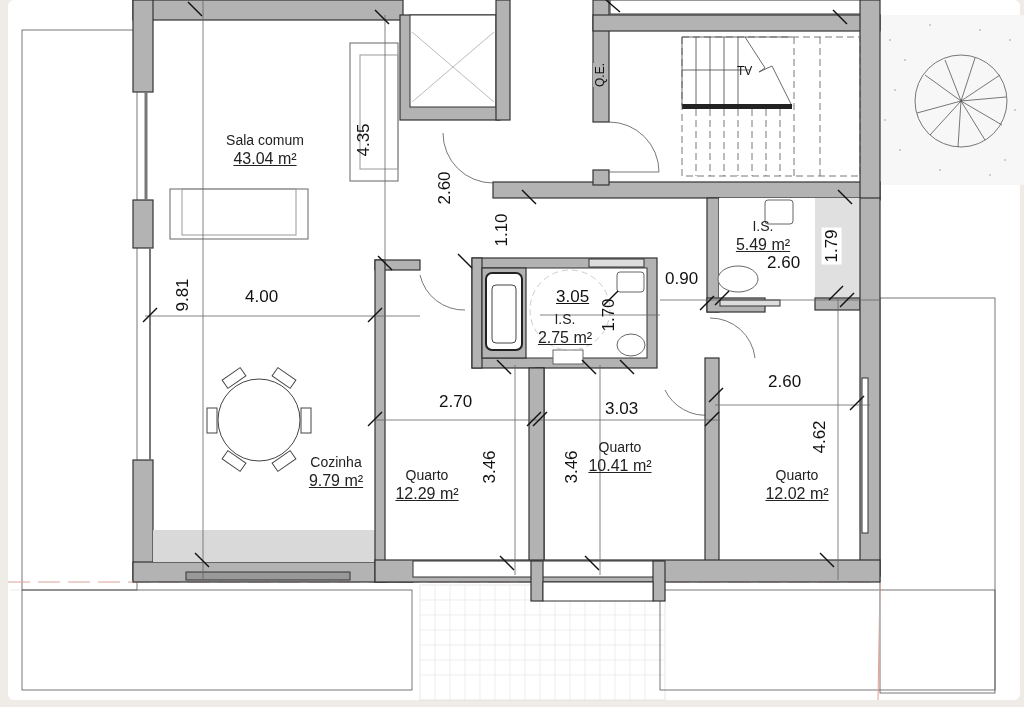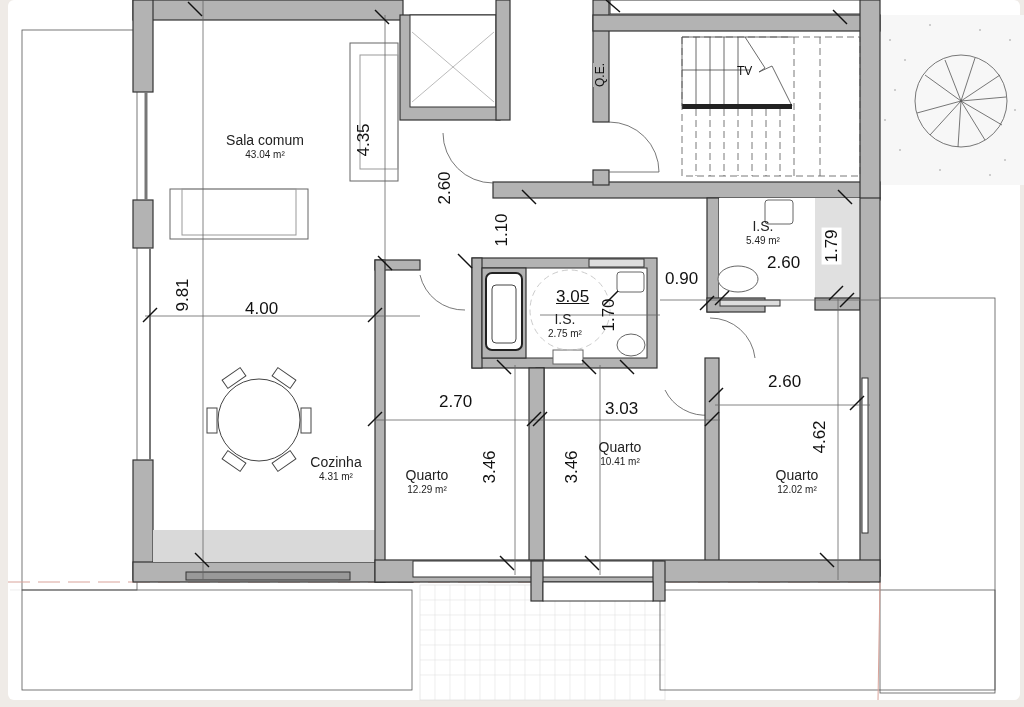--- a/index.html
+++ b/index.html
@@ -5,21 +5,21 @@
   html, body { margin: 0; padding: 0; background: #efebe7; }
   #plan { position: relative; width: 1024px; height: 707px; overflow: hidden; background: #efebe7; font-family: "Liberation Sans", sans-serif; }
   svg { position: absolute; left: 0; top: 0; }
   .wall { fill: #b3b3b3; stroke: #333; stroke-width: 1.2; }
   .thin { fill: none; stroke: #555; stroke-width: 0.8; }
   .dim { stroke: #666; stroke-width: 0.8; fill: none; }
   .tick { stroke: #111; stroke-width: 1.4; }
   .furn { fill: #fff; stroke: #666; stroke-width: 1; }
   .lbl { position: absolute; color: #222; text-align: center; white-space: nowrap; line-height: 1.2; }
   .room-name { font-size: 14px; }
-  .room-area { font-size: 10px; }
+  .room-area { font-size: 16px; text-decoration: underline; }
   .dimtxt { position: absolute; font-size: 17px; color: #111; white-space: nowrap; }
   .vert { transform: rotate(-90deg); transform-origin: center; }
   .bg-label { background: #fff; }
 </style>
 </head>
 <body>
 
 <div id="plan">
 <svg width="1024" height="707" viewBox="0 0 1024 707">
 
@@ -243,21 +243,21 @@
         <line x1="833" y1="10" x2="847" y2="24"></line>
   </g>
 </svg>
 
 <div class="lbl" style="left:225px;top:132px;width:80px;">
   <div class="room-name">Sala comum</div>
   <div class="room-area">43.04 m²</div>
 </div>
 <div class="lbl" style="left:296px;top:454px;width:80px;">
   <div class="room-name">Cozinha</div>
-  <div class="room-area">4.31 m²</div>
+  <div class="room-area">9.79 m²</div>
 </div>
 <div class="lbl" style="left:530px;top:311px;width:70px;">
   <div class="room-name">I.S.</div>
   <div class="room-area">2.75 m²</div>
 </div>
 <div class="lbl" style="left:728px;top:218px;width:70px;">
   <div class="room-name">I.S.</div>
   <div class="room-area">5.49 m²</div>
 </div>
 <div class="lbl" style="left:387px;top:467px;width:80px;">
@@ -270,21 +270,21 @@
 </div>
 <div class="lbl" style="left:757px;top:467px;width:80px;">
   <div class="room-name">Quarto</div>
   <div class="room-area">12.02 m²</div>
 </div>
 
 <div class="dimtxt vert" style="left:347px;top:130px;">4.35</div>
 <div class="dimtxt vert" style="left:428px;top:178px;">2.60</div>
 <div class="dimtxt vert" style="left:485px;top:220px;">1.10</div>
 <div class="dimtxt vert" style="left:166px;top:285px;">9.81</div>
-<div class="dimtxt" style="left:245px;top:287px;margin-top:12px;">4.00</div>
+<div class="dimtxt" style="left:245px;top:287px;">4.00</div>
 <div class="dimtxt" style="left:556px;top:287px;text-decoration:underline;">3.05</div>
 <div class="dimtxt vert" style="left:592px;top:305px;">1.70</div>
 <div class="dimtxt" style="left:665px;top:269px;">0.90</div>
 <div class="dimtxt" style="left:767px;top:253px;">2.60</div>
 <div class="dimtxt vert bg-label" style="left:813px;top:236px;padding:0 2px;">1.79</div>
 <div class="dimtxt" style="left:439px;top:392px;">2.70</div>
 <div class="dimtxt vert" style="left:473px;top:457px;">3.46</div>
 <div class="dimtxt vert" style="left:555px;top:457px;">3.46</div>
 <div class="dimtxt" style="left:605px;top:392px;margin-top:7px;">3.03</div>
 <div class="dimtxt" style="left:768px;top:372px;">2.60</div>

